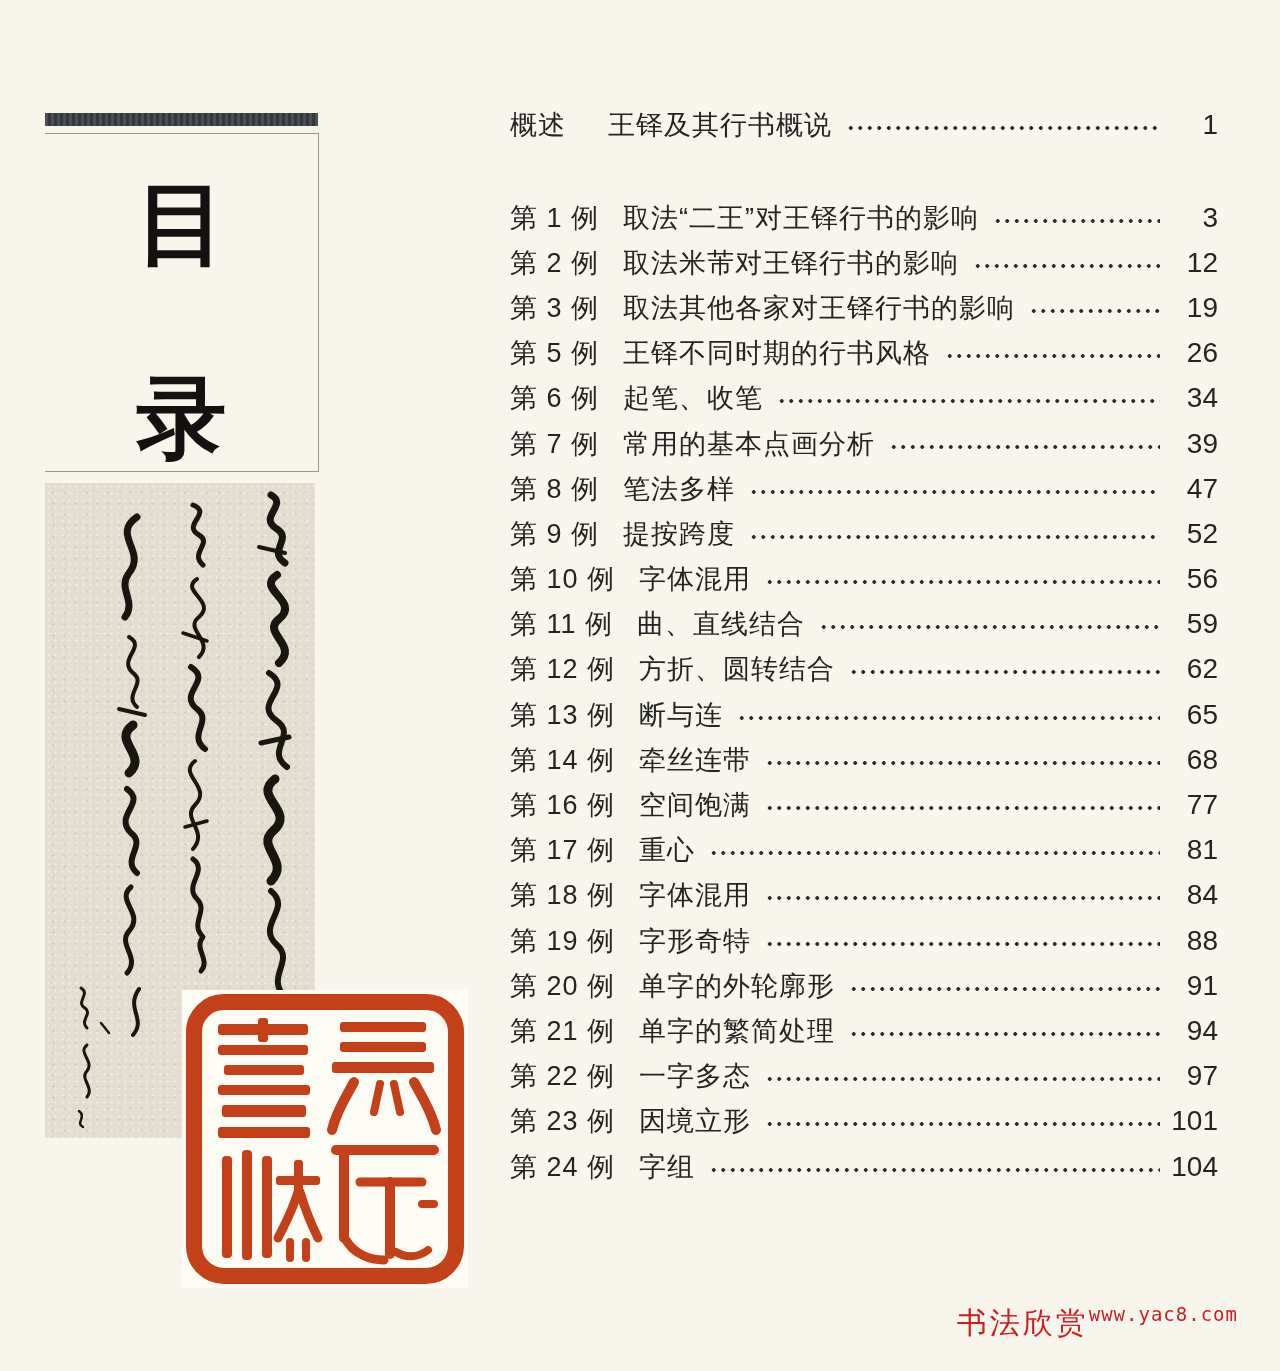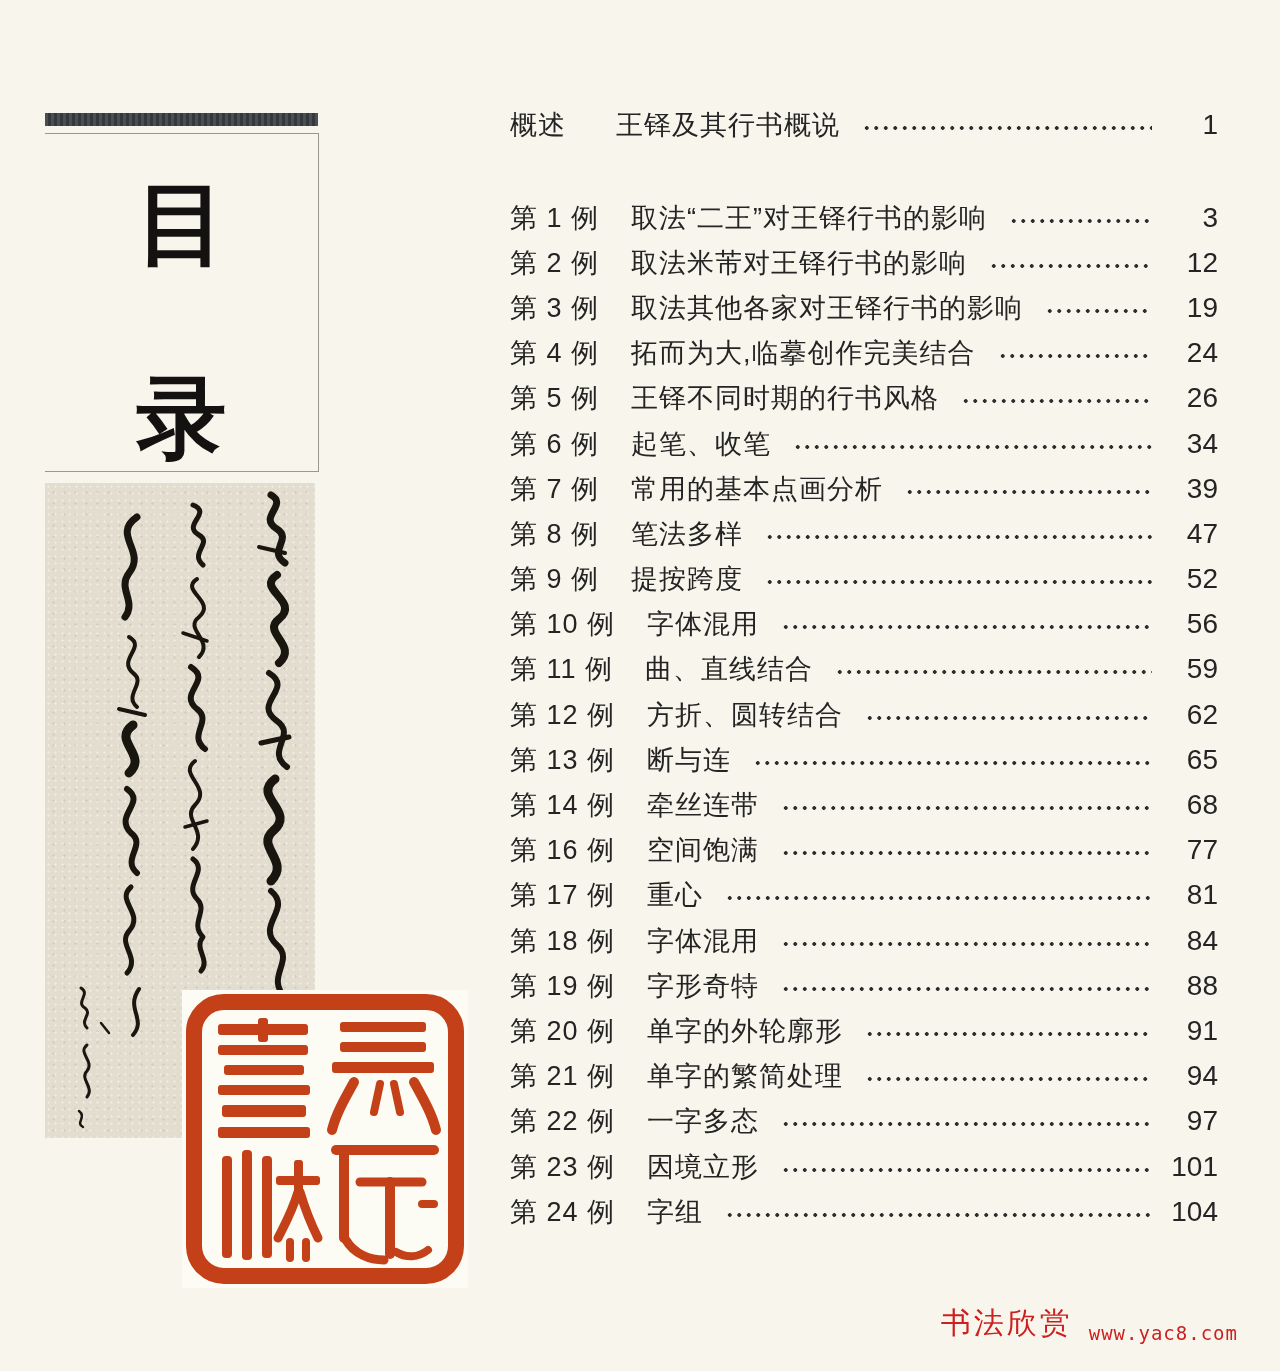--- a/index.html
+++ b/index.html
@@ -67,40 +67,40 @@
     background:var(--seal-bg);
   }
   .seal svg{display:block;width:100%;height:100%;}
 
   
   .toc{
     position:absolute;left:510px;top:0;width:708px;
     font-size:27px;color:var(--toc-ink);
   }
   .row{
-    display:flex;align-items:center;white-space:nowrap;gap:8px;
+    display:flex;align-items:center;white-space:nowrap;
   }
   .row-label{flex:0 0 auto;margin-right:24px;letter-spacing:1px;}
   .overview .row-label{margin-right:42px;}
   .row-title{flex:0 0 auto;letter-spacing:1px;}
   .leader{
     flex:1 1 auto;height:6px;align-self:center;margin:6px 10px 0 14px;
     background-image:radial-gradient(circle, #2c2c2c 1.8px, transparent 2.1px);
     background-size:9.5px 6px;background-repeat:repeat-x;background-position:left center;
     min-width:30px;
   }
   .row-page{flex:0 0 auto;min-width:48px;text-align:right;font-size:28px;}
   .overview-row{position:absolute;left:0;top:102px;height:45px;width:708px;}
   .entries{position:absolute;left:0;top:195px;width:708px;}
   .entries .row{height:45.2px;}
 
   
   .footer{
     position:absolute;right:42px;top:1303px;
-    display:flex;align-items:flex-end;gap:16px;
+    display:flex;align-items:flex-start;
     color:var(--footer-red);
   }
   .footer .site{font-size:30px;letter-spacing:3px;font-weight:500;}
   .footer .url{font-family:"DejaVu Sans Mono", monospace;font-size:19px;letter-spacing:1px;}
 </style>
 </head>
 <body>
 
 <div class="header-bar"></div>
 <div class="header-underline"></div>
@@ -218,26 +218,20 @@
     <span class="row-page">12</span>
   </div>
 
   <div class="row">
     <span class="row-label">第 3 例</span>
     <span class="row-title">取法其他各家对王铎行书的影响</span>
     <span class="leader"></span>
     <span class="row-page">19</span>
   </div>
 
-  <div class="row">
-    <span class="row-label">第 4 例</span>
-    <span class="row-title">拓而为大,临摹创作完美结合</span>
-    <span class="leader"></span>
-    <span class="row-page">24</span>
-  </div>
 
   <div class="row">
     <span class="row-label">第 5 例</span>
     <span class="row-title">王铎不同时期的行书风格</span>
     <span class="leader"></span>
     <span class="row-page">26</span>
   </div>
 
   <div class="row">
     <span class="row-label">第 6 例</span>

